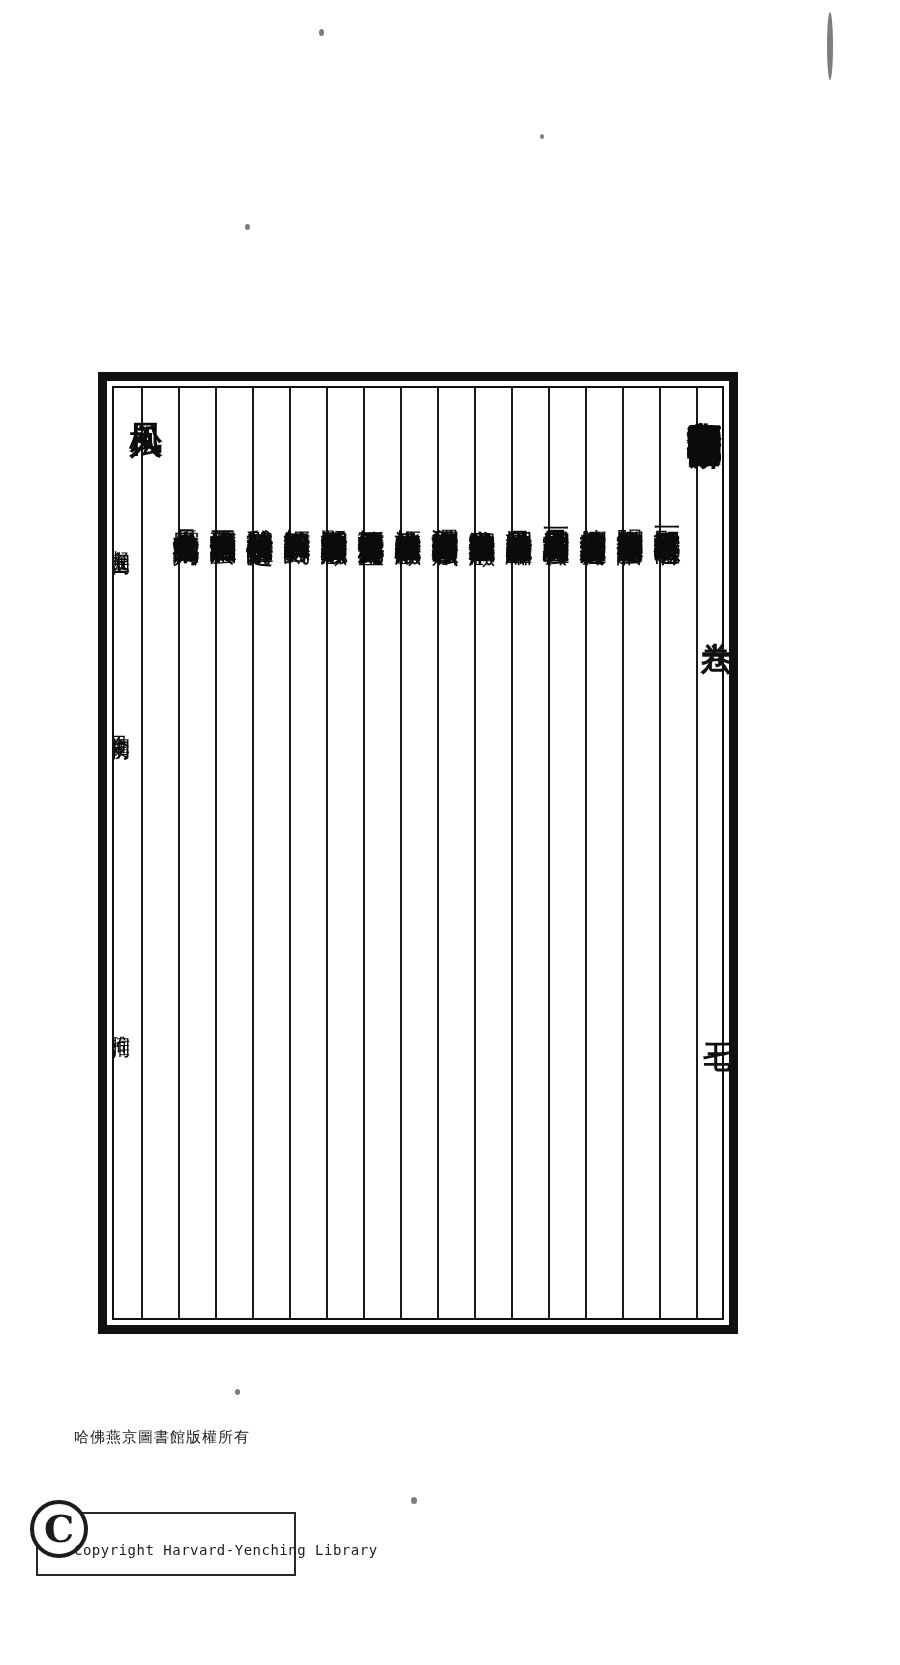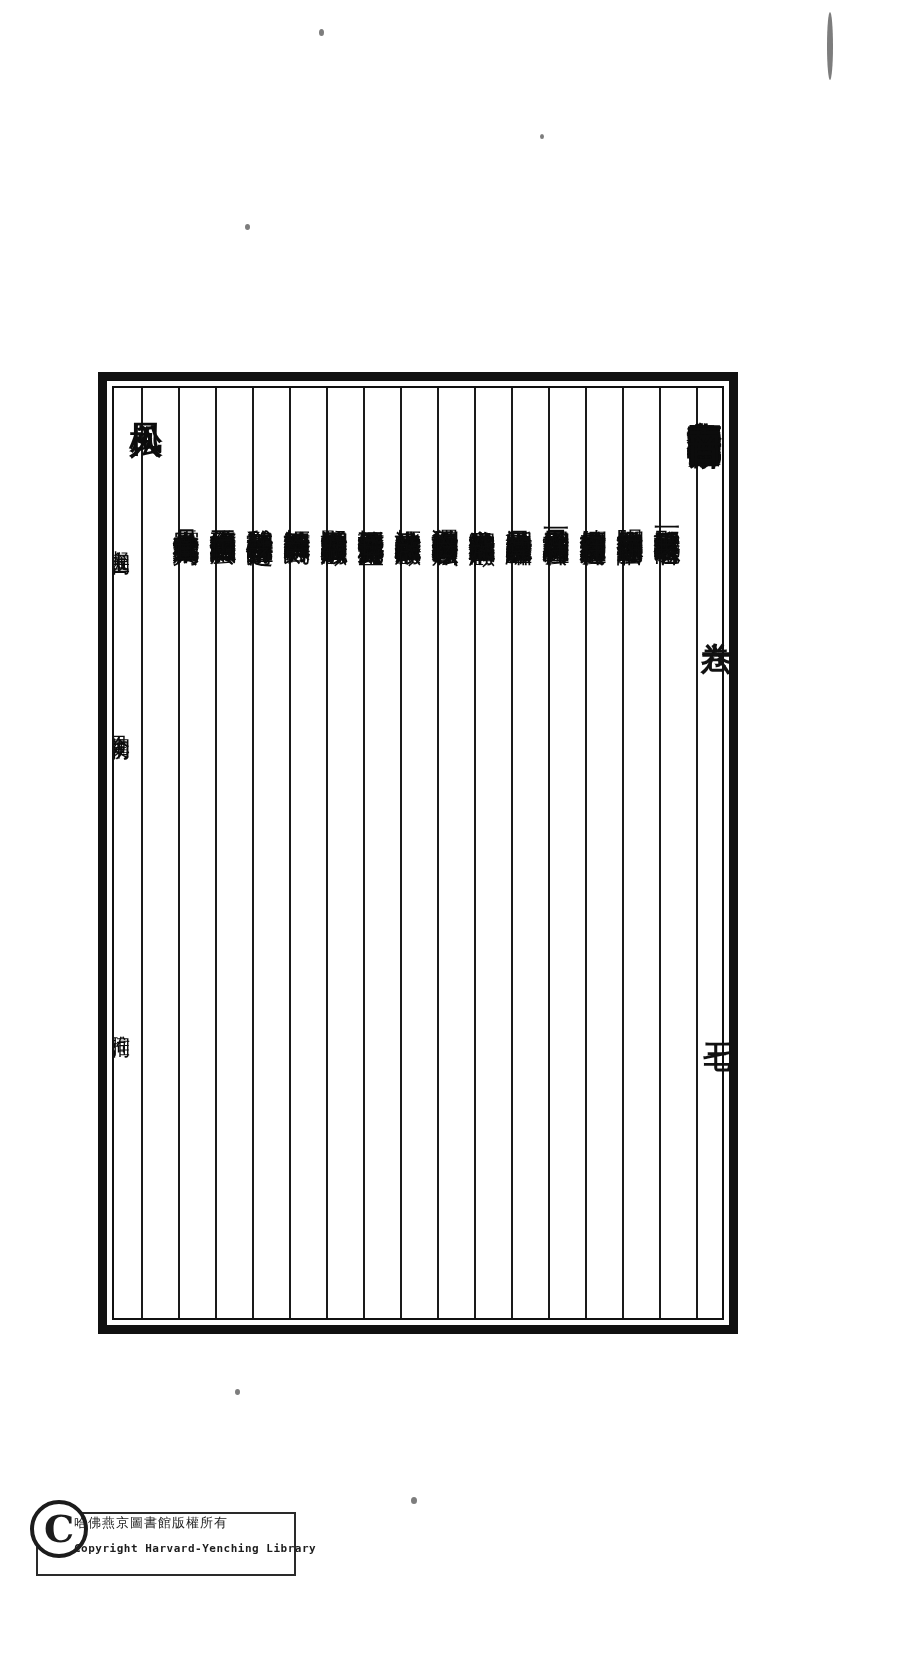--- a/index.html
+++ b/index.html
@@ -138,37 +138,36 @@
     font-family: "DejaVu Serif", "Liberation Serif", serif;
     font-size: 38px;
     font-weight: bold;
     line-height: 50px;
     text-align: center;
     color: #1c1c1c;
   }
   #stamp-cn {
     position: absolute;
     left: 74px;
-    top: 1514px;
-    font-family: "DejaVu Serif", "Liberation Serif", serif;
-    font-size: 13px;
+    top: 1428px;
+    font-family: "DejaVu Serif", "Liberation Serif", serif;
+    font-size: 15px;
     letter-spacing: 1px;
     color: #1d1d1d;
     white-space: nowrap;
   }
   #stamp-en {
     position: absolute;
     left: 74px;
     top: 1542px;
     font-family: "DejaVu Sans Mono", "Liberation Mono", monospace;
-    font-size: 11px;
+    font-size: 14px;
     letter-spacing: 0.5px;
     color: #1d1d1d;
     white-space: nowrap;
-    font-weight: bold;
   }
 </style>
 </head>
 <body>
 
 <div class="speck" style="left:319px; top:29px; width:5px; height:7px;"></div>
 <div class="speck" style="left:245px; top:224px; width:5px; height:6px;"></div>
 <div class="speck" style="left:540px; top:134px; width:4px; height:5px;"></div>
 <div class="speck" style="left:827px; top:12px; width:6px; height:68px;"></div>
 <div class="speck" style="left:235px; top:1389px; width:5px; height:6px;"></div>

